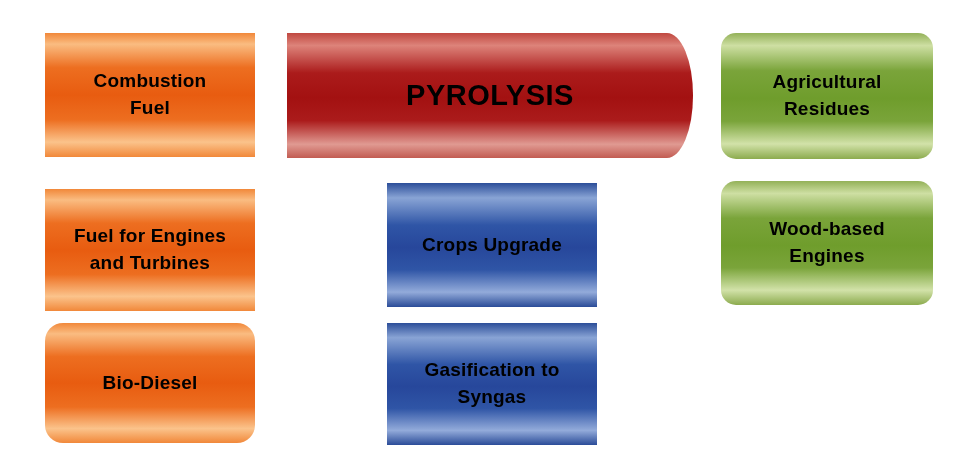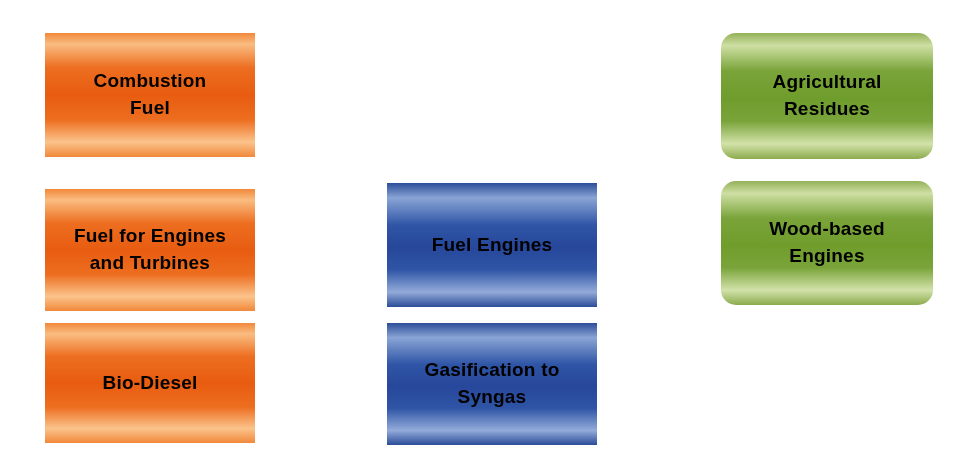--- a/index.html
+++ b/index.html
@@ -55,40 +55,43 @@
   .theme-green {
     background: linear-gradient(180deg,
       #93B158 0%, #CEDFA3 10%, #7AA43A 30%, #6F9D2C 52%,
       #7AA43A 70%, #D2E2A9 88%, #8CAB4E 100%);
     border-radius: 15px;
   }
 
   
   .pos-l1 { left: 45px;  top: 33px;  width: 210px; height: 124px; }
   .pos-l2 { left: 45px;  top: 183px; width: 210px; height: 122px; margin-top: 6px; }
-  .pos-l3 { left: 45px;  top: 323px; width: 210px; height: 120px; }
+  .pos-l3 { left: 45px;  top: 323px; width: 210px; height: 120px; border-radius: 18px; }
 
   .pos-title {
     left: 287px; top: 33px; width: 406px; height: 125px;
     border-radius: 0 26px 26px 0 / 0 62px 62px 0;
   }
   .pos-c2 { left: 387px; top: 183px; width: 210px; height: 124px; }
   .pos-c3 { left: 387px; top: 323px; width: 210px; height: 122px; }
 
   .pos-r1 { left: 721px; top: 33px;  width: 212px; height: 126px; }
   .pos-r2 { left: 721px; top: 181px; width: 212px; height: 124px; }
   .pos-r3 { left: 721px; top: 323px; width: 212px; height: 122px; }
 </style>
 </head>
 <body>
 
 <div class="canvas">
 
+  <div class="box theme-red pos-title">
+    <span class="title-label">PYROLYSIS</span>
+  </div>
   <div class="box theme-blue pos-c2">
-    <span class="label">Fuel Engines</span>
+    <span class="label">Crops Upgrade</span>
   </div>
   <div class="box theme-orange pos-l1">
     <span class="label">Combustion
 Fuel</span>
   </div>
 
   <div class="box theme-blue pos-c3">
     <span class="label">Gasification to
 Syngas</span>
   </div>

